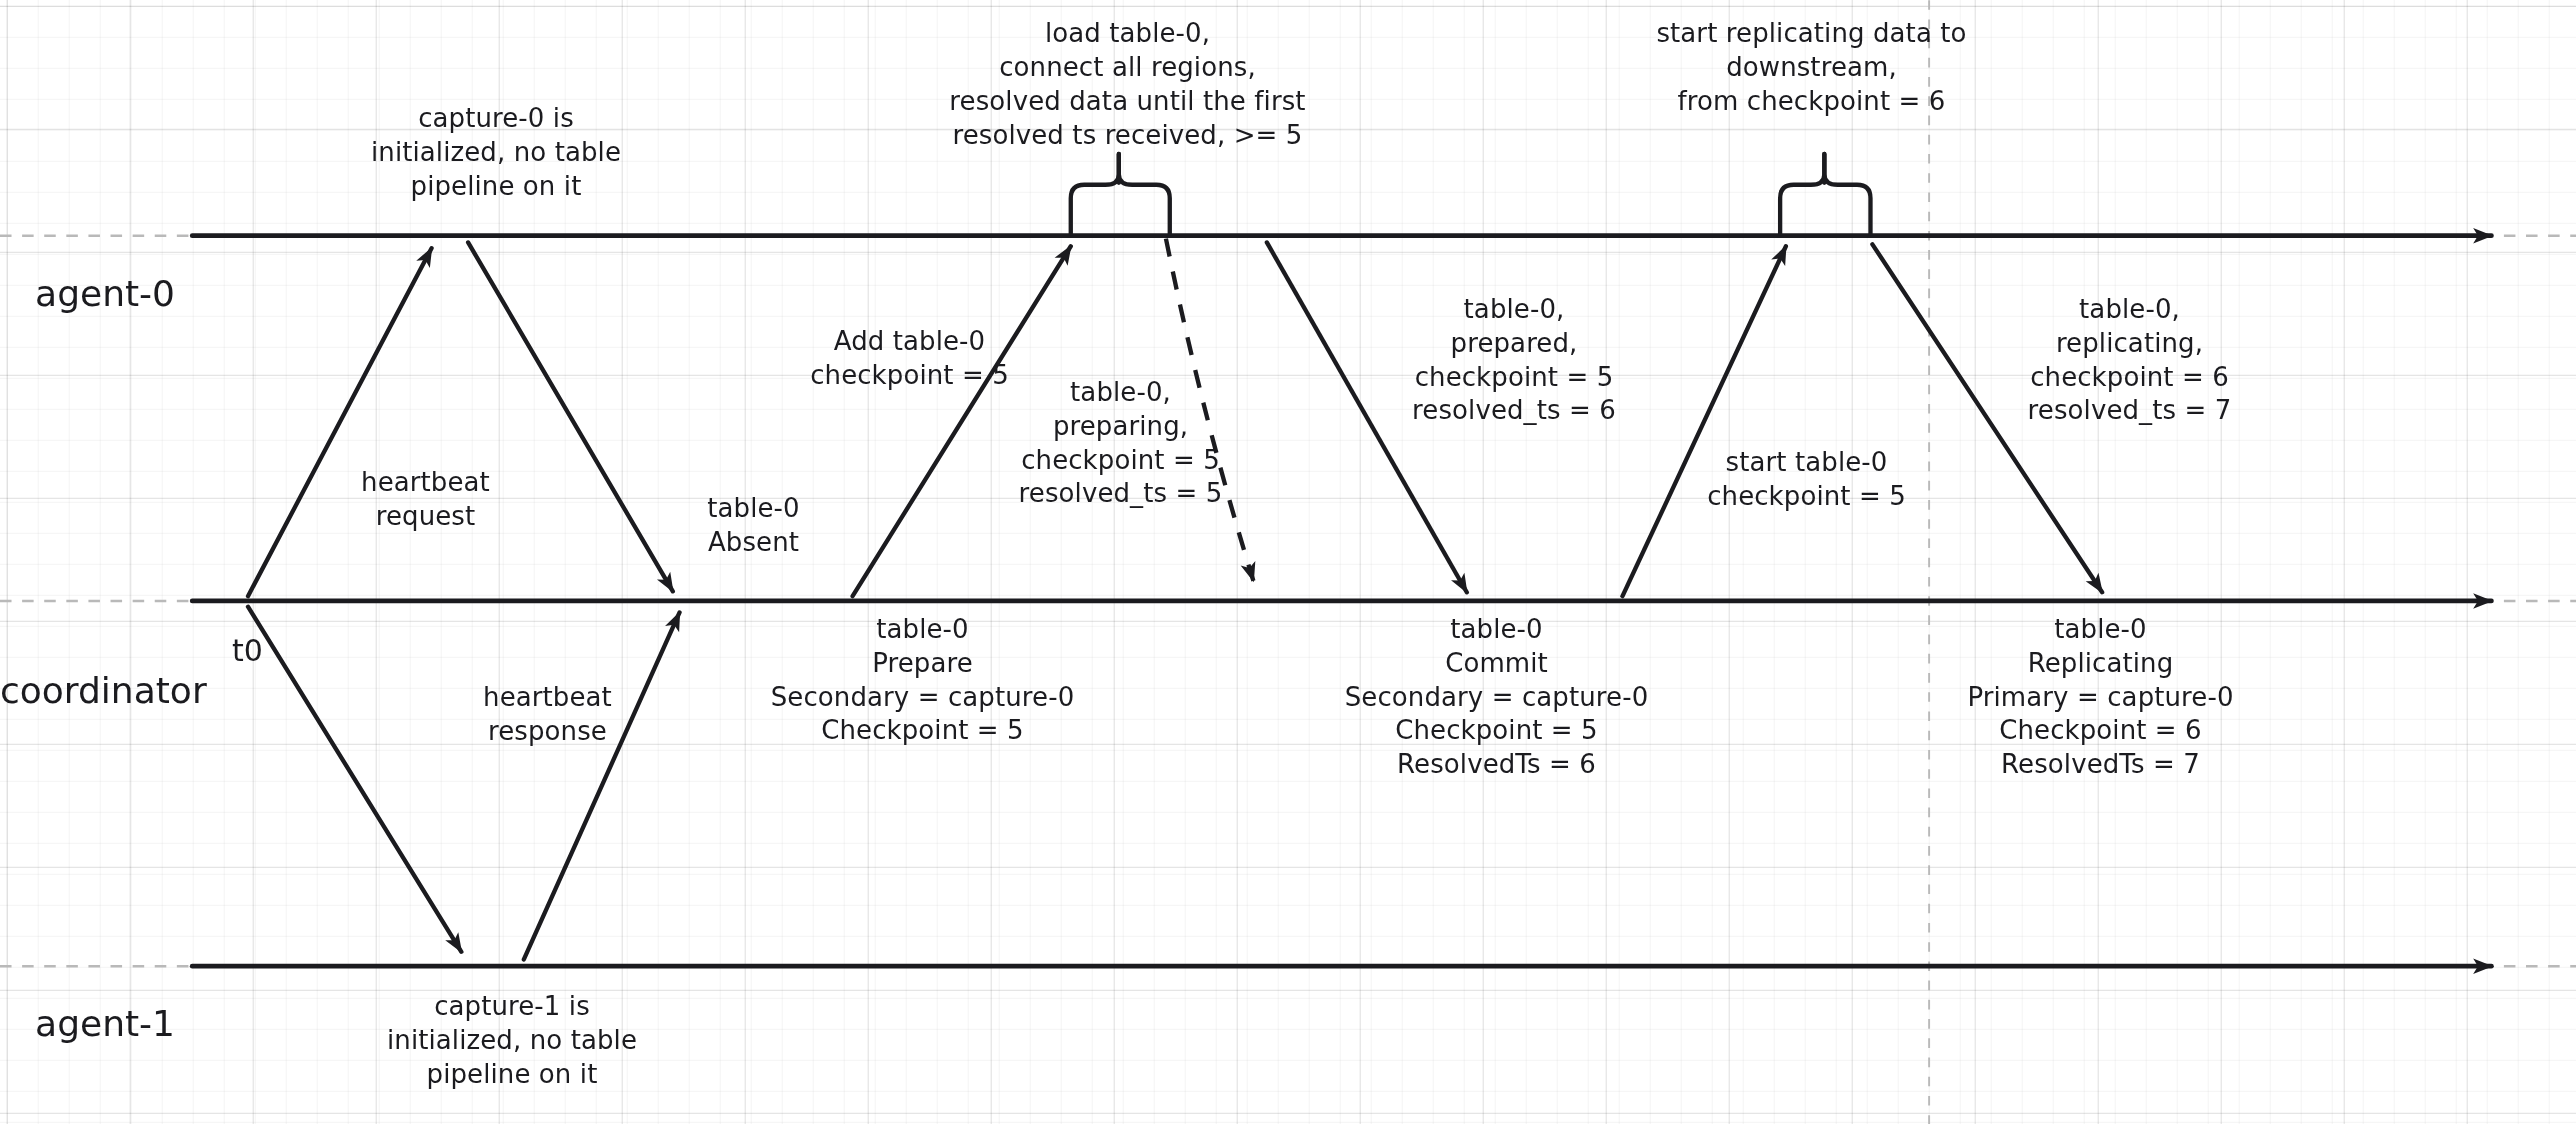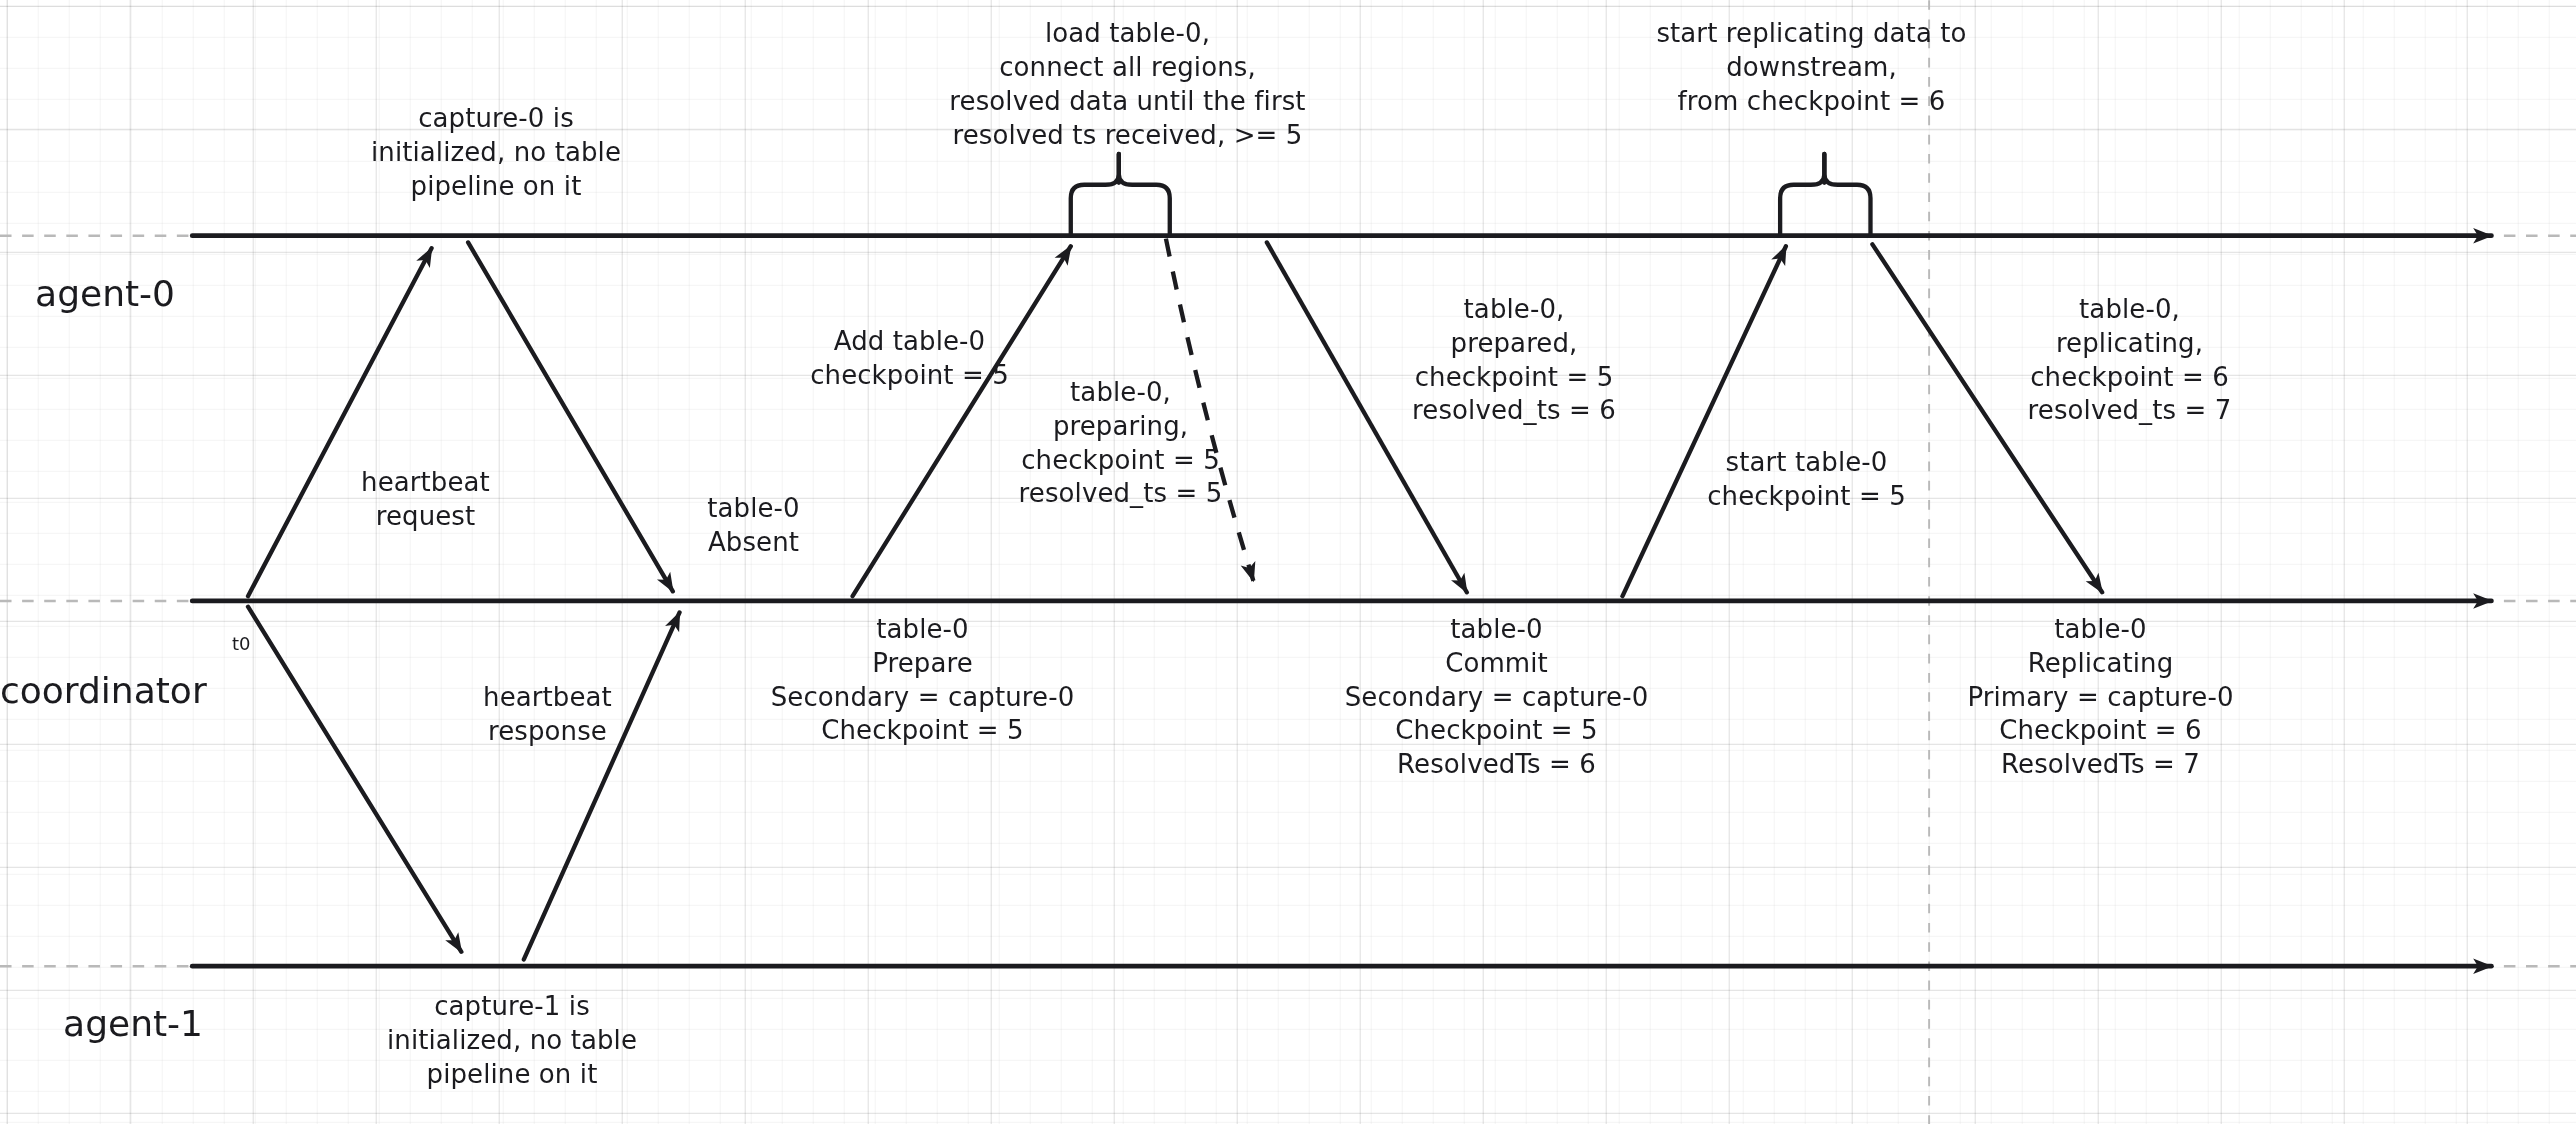--- a/index.html
+++ b/index.html
@@ -50,21 +50,21 @@
     position: absolute;
     font-family: "DejaVu Sans", sans-serif;
     font-size: 36px;
     color: #1b1b1f;
     white-space: pre;
     text-align: right;
   }
   .t0 {
     position: absolute;
     font-family: "DejaVu Sans", sans-serif;
-    font-size: 18px;
+    font-size: 30px;
     color: #1b1b1f;
     white-space: pre;
   }
 </style>
 </head>
 <body>
 
 <div id="canvas">
 
   <svg class="layer" viewBox="0 0 2680 1170">
@@ -124,21 +124,21 @@
       <line x1="1164" y1="160" x2="1164" y2="190"></line>
 
       <path d="M1852,243 L1852,206 Q1852,192 1866,192 L1884,192 Q1898,192 1898,181 L1898,160
                M1898,160 L1898,181 Q1898,192 1912,192 L1932,192 Q1946,192 1946,206 L1946,243"></path>
       <line x1="1898" y1="160" x2="1898" y2="190"></line>
     </g>
   </svg>
 
   <div class="actor" style="left:0px; top:273px; width:175px;">agent-0</div>
   <div class="actor" style="left:0px; top:670px; width:175px;">coordinator</div>
-  <div class="actor" style="left:0px; top:1003px; width:175px;padding-left:28px;">agent-1</div>
+  <div class="actor" style="left:0px; top:1003px; width:175px;">agent-1</div>
 
   <div class="t0" style="left:232px; top:633px;">t0</div>
 
   <div class="lbl" style="left:323px; top:102px; width:346px;">capture-0 is
 initialized, no table
 pipeline on it</div>
 
   <div class="lbl" style="left:315px; top:466px; width:221px;">heartbeat
 request</div>
 

